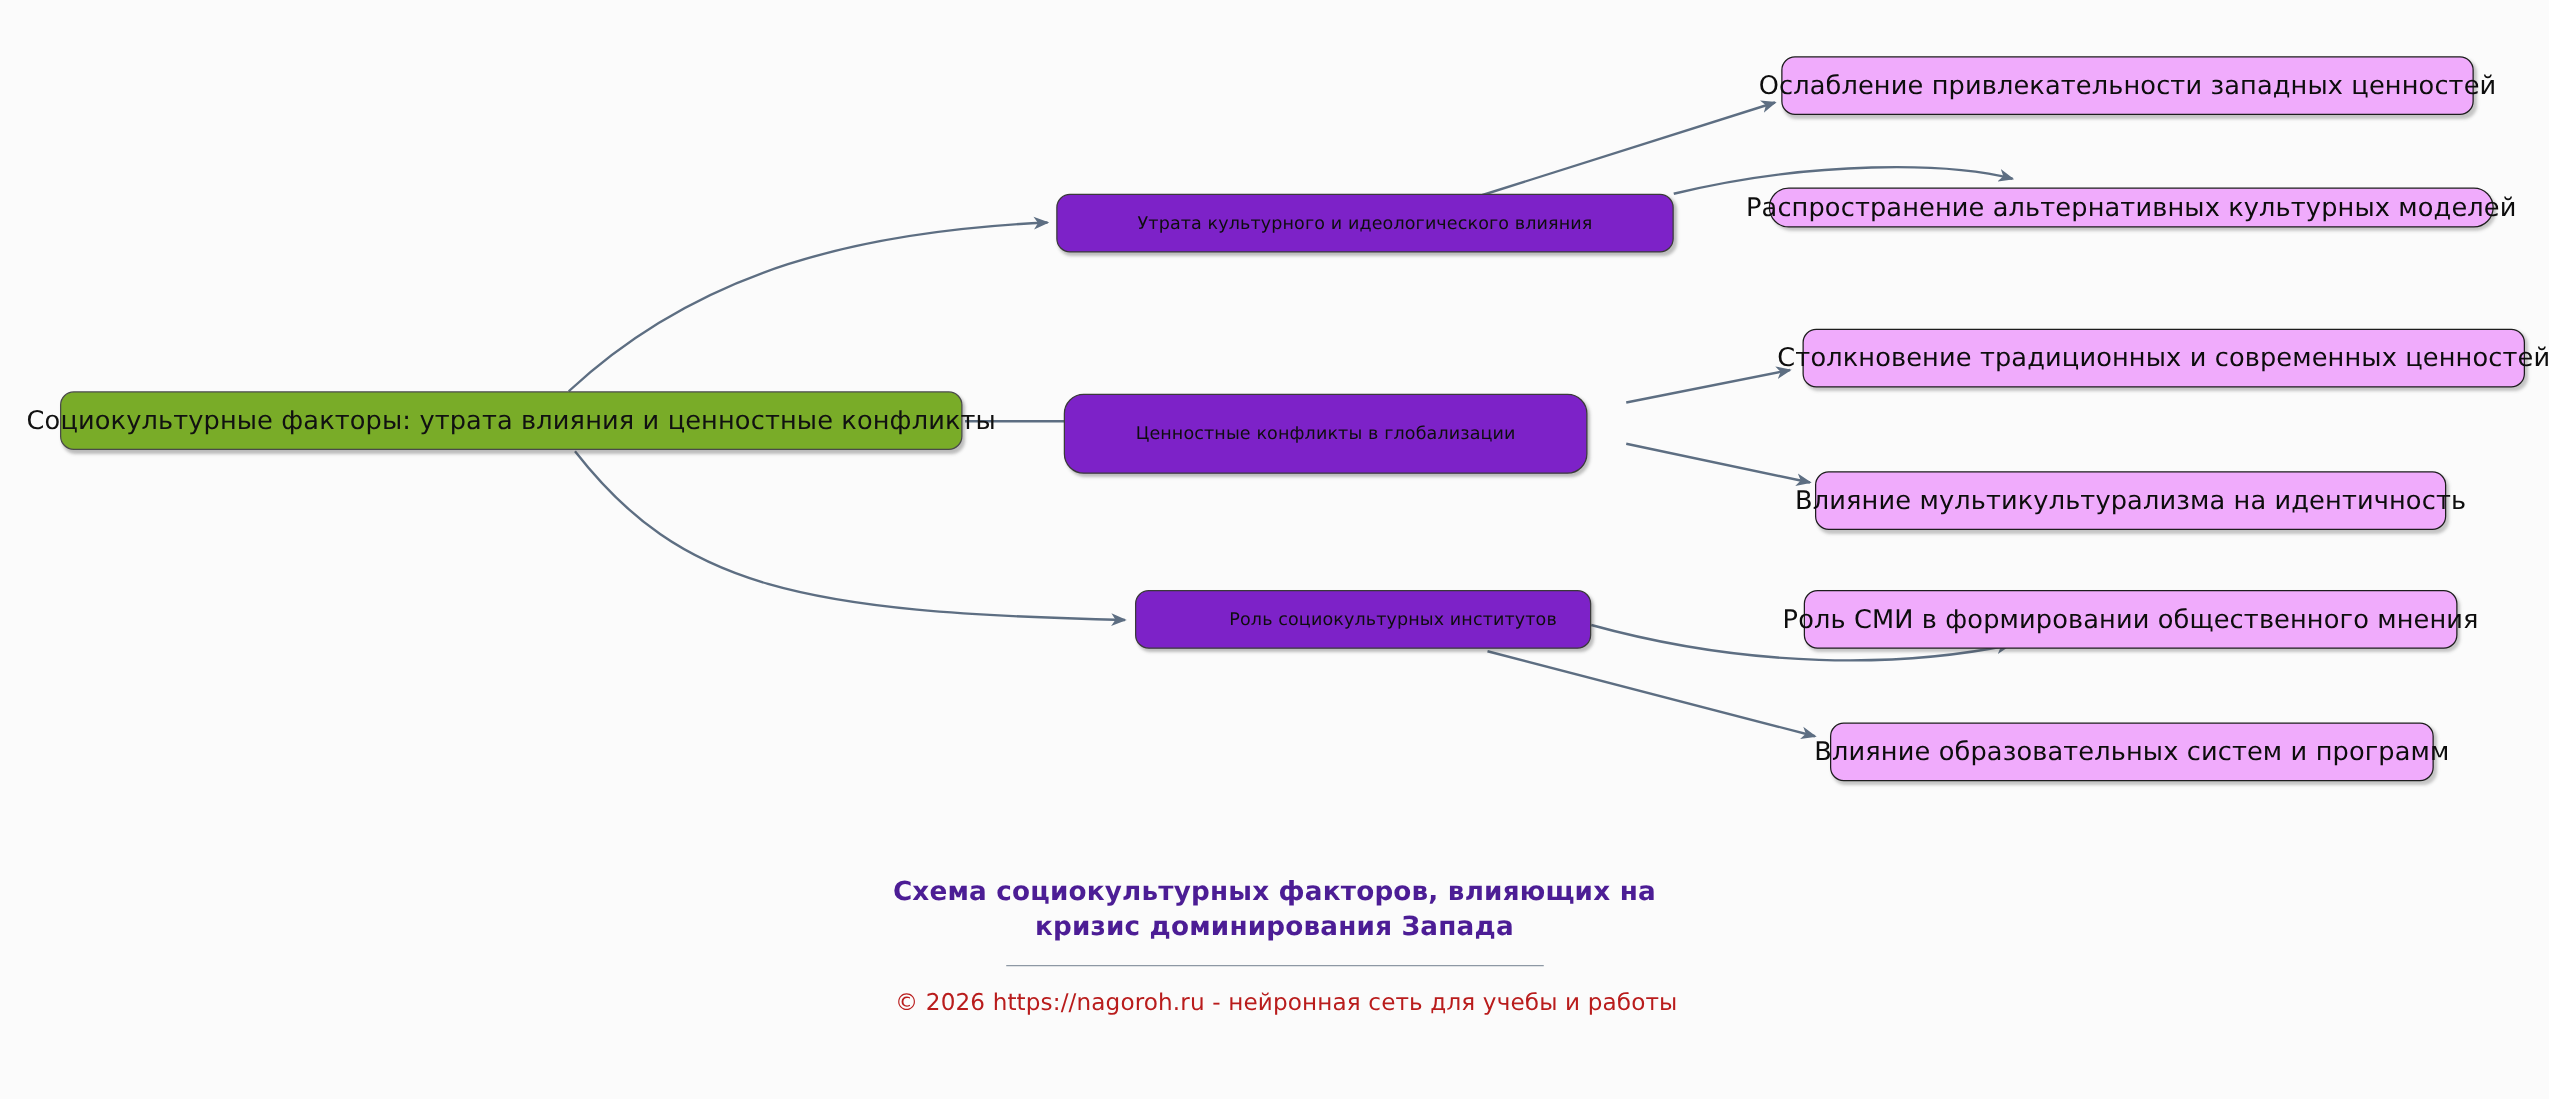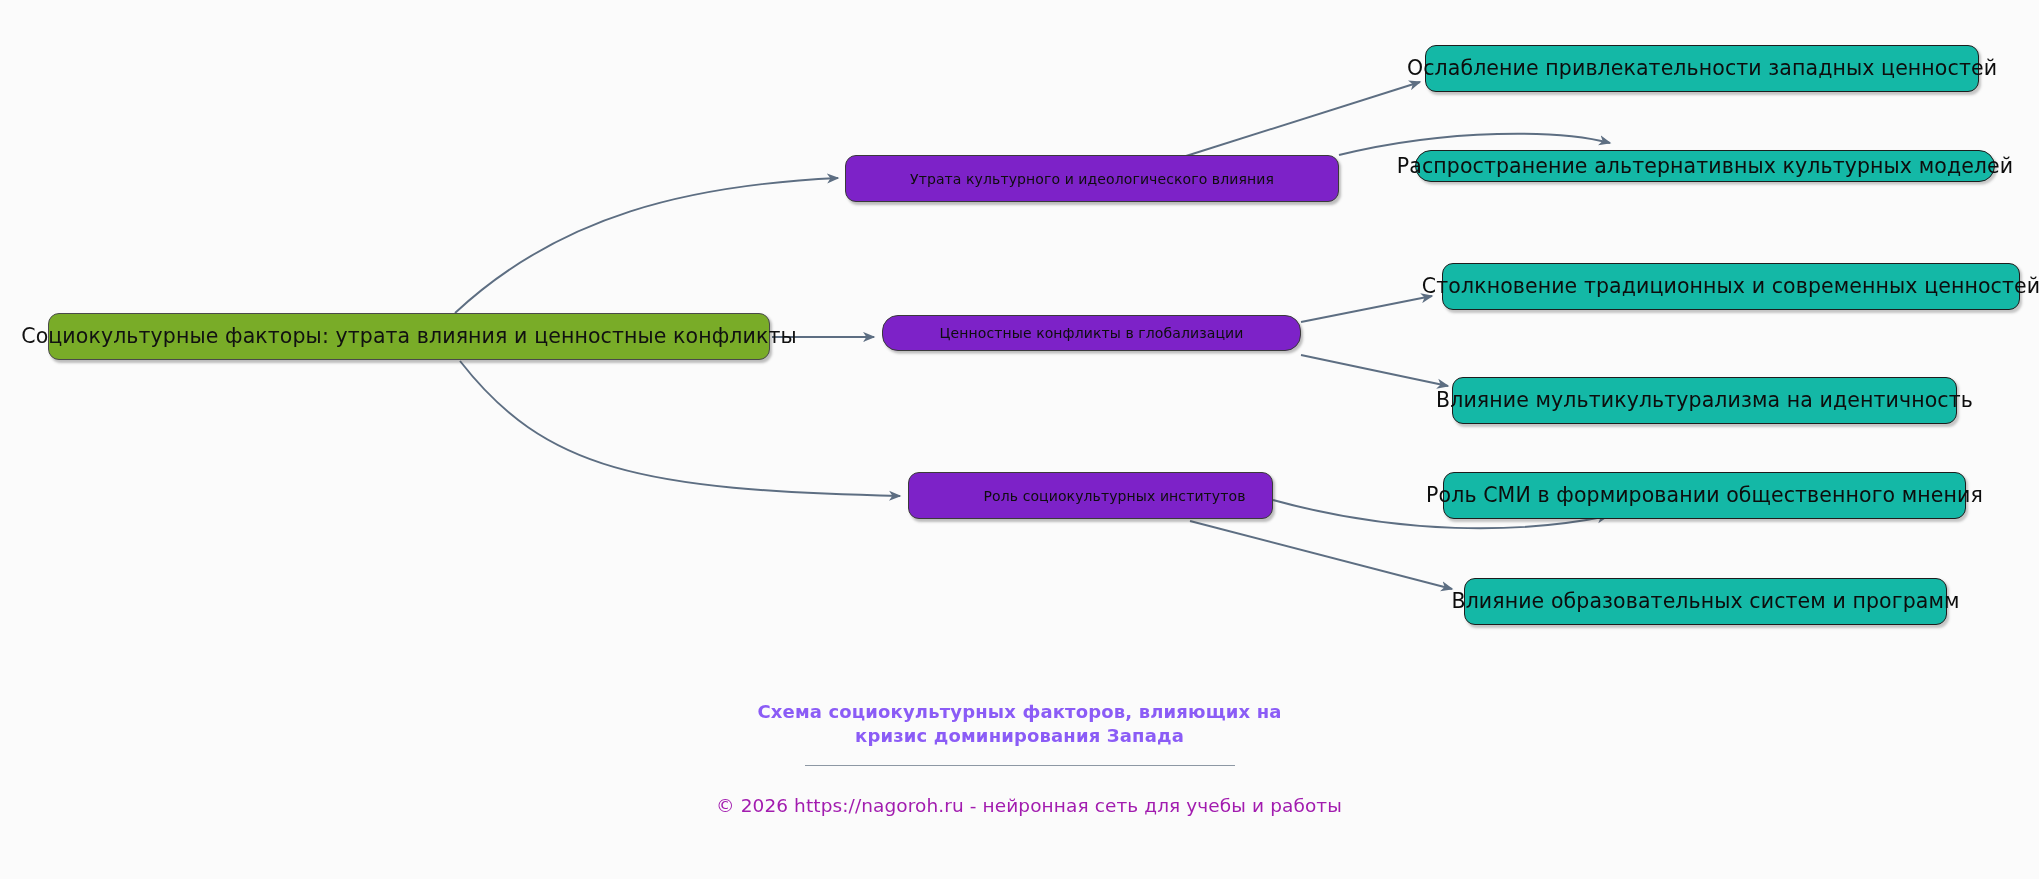--- a/index.html
+++ b/index.html
@@ -58,51 +58,51 @@
 
   .node-branch {
     background: #7d22c8;
     border: 1.4px solid #3a3a3a;
     color: #0e0e0e;
     font-size: 14px;
     box-shadow: 2px 2.5px 2.5px rgba(60,60,60,0.33);
   }
 
   .node-leaf {
-    background: #14b8a6;
+    background: #f0abfc;
     border: 1.5px solid #1d1d1d;
     color: #0d0d0d;
     font-size: 20.5px;
     box-shadow: 2px 2.5px 2.5px rgba(70,70,70,0.30);
   }
 
   
   #footer {
     position: absolute;
     left: 0;
     top: 700px;
     width: 2039px;
     text-align: center;
   }
   #footer-title {
-    color: #8b5cf6;
-    font-size: 18px;
+    color: #4c1d95;
+    font-size: 21px;
     font-weight: bold;
     line-height: 1.32;
     letter-spacing: 0.15px;
   }
   #footer-divider {
     width: 430px;
     height: 0;
     margin: 17px auto 0 auto;
     border-top: 1.5px solid #8d98a4;
   }
   #footer-copyright {
-    margin-top: 29px;
-    color: #a21caf;
+    margin-top: 19px;
+    color: #b91c1c;
     font-size: 18.5px;
     letter-spacing: 0.1px;
     padding-left: 19px;
   }
 </style>
 </head>
 <body>
 
 <div id="canvas">
 
@@ -141,21 +141,21 @@
   </div>
 
   <div class="node node-leaf" style="left:1425px; top:45px; width:554px; height:47px;">
     <span class="node-label">Ослабление привлекательности западных ценностей</span>
   </div>
 
   <div class="node node-leaf" style="left:1415px; top:150px; width:580px; height:32px;border-radius:23px;">
     <span class="node-label">Распространение альтернативных культурных моделей</span>
   </div>
 
-  <div class="node node-branch" style="left:882px; top:315px; width:419px; height:36px;border-radius:16px;">
+  <div class="node node-branch" style="left:851px; top:315px; width:419px; height:64px;border-radius:16px;">
     <span class="node-label">Ценностные конфликты в глобализации</span>
   </div>
 
   <div class="node node-leaf" style="left:1414px; top:263px; width:578px; height:47px;margin-left:28px;">
     <span class="node-label">Столкновение традиционных и современных ценностей</span>
   </div>
 
   <div class="node node-leaf" style="left:1452px; top:377px; width:505px; height:47px;">
     <span class="node-label">Влияние мультикультурализма на идентичность</span>
   </div>

